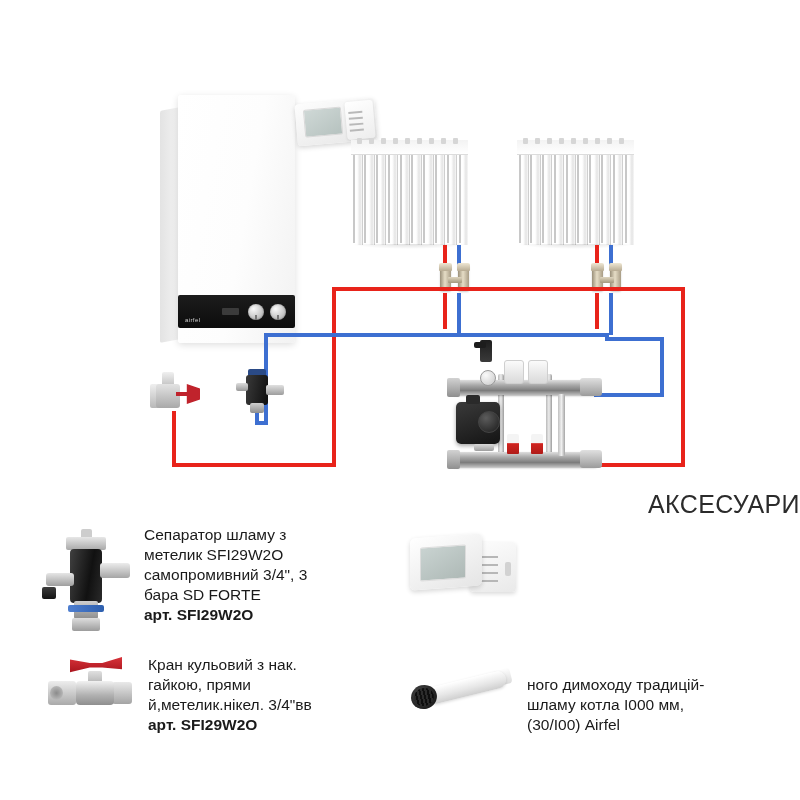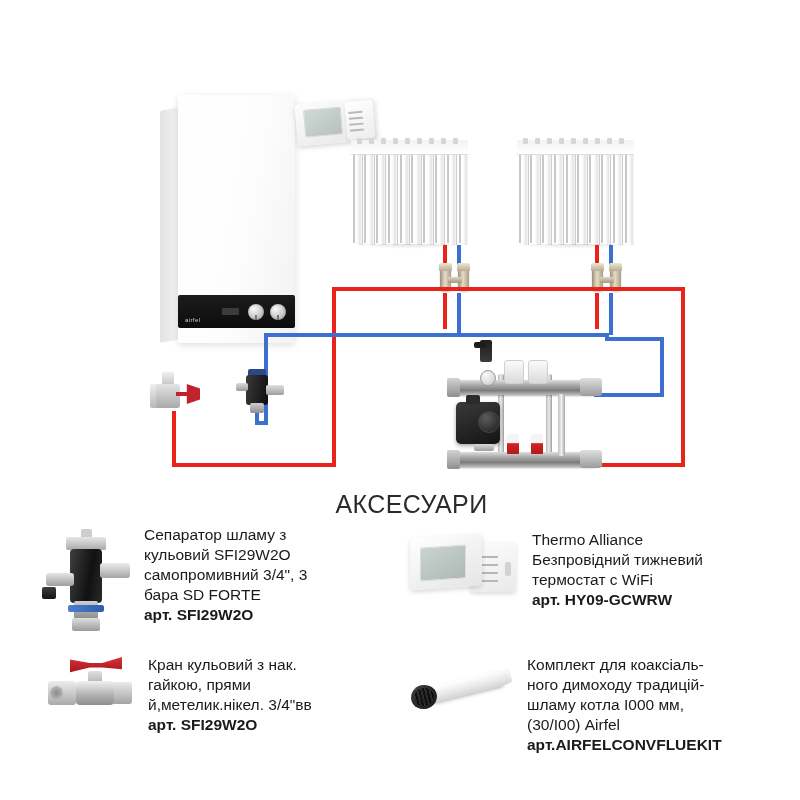--- a/index.html
+++ b/index.html
@@ -9,21 +9,21 @@
     color:#1a1a1a;overflow:hidden;position:relative;
   }
   .stage{position:absolute;inset:0;}
 
   
   .title{
     position:absolute;left:0;right:0;top:52px;text-align:center;
     font-size:25px;letter-spacing:.4px;color:#2b2b2b;font-weight:400;
   }
   .subtitle{
-    position:absolute;left:0;right:0;top:490px;text-align:center;
+    position:absolute;left:0;right:0;top:490px;text-align:right;
     font-size:25px;letter-spacing:.4px;color:#2b2b2b;font-weight:400;padding-left:23px;
   }
 
   
   .schematic{position:absolute;left:0;top:85px;width:800px;height:400px;}
 
   
   .boiler{position:absolute;left:160px;top:10px;width:135px;height:248px;}
   .boiler .body{
     position:absolute;left:18px;top:0;width:117px;height:248px;
@@ -547,21 +547,21 @@
         <div class="cyl"></div>
           <div class="armR"></div>
           <div class="armL"></div>
         <div class="magnet"></div>
           <div class="bvalve"></div>
           <div class="bhandle"></div>
           <div class="foot"></div>
       </div>
       <div class="txt">
         <span>Сепаратор шламу з</span><br>
-        <span>кульовий SFI29W2O</span><br>
+        <span>метелик SFI29W2O</span><br>
         <span>самопромивний 3/4", 3</span><br>
         <span>бара SD FORTE</span>
         <span class="art">арт. SFI29W2O</span>
       </div>
     </div>
 
     <div class="acc a2">
       <div class="thumb t-ball">
         <div class="wing"></div>
           <div class="neck"></div>
@@ -587,38 +587,31 @@
             <div class="rxrow" style="top:22px"></div>
           <div class="rxdot" style="top:29px"></div>
             <div class="rxrow" style="top:30px"></div>
           <div class="rxdot" style="top:37px"></div>
             <div class="rxrow" style="top:38px"></div>
           <div class="rxbtn"></div>
         </div>
         <div class="base"></div>
         <div class="screen"></div>
       </div>
-      <div class="txt">
-        <span>Thermo Alliance</span><br>
-        <span>Безпровідний тижневий</span><br>
-        <span>термостат с WiFi</span>
-        <span class="art">арт. HY09-GCWRW</span>
-      </div>
     </div>
 
     <div class="acc a4">
       <div class="thumb t-flue">
         <div class="elbow"></div>
         <div class="tube"></div>
         <div class="terminal"></div>
         <div class="grid"></div>
       </div>
       <div class="txt">
-        <span>Комплект для коаксіаль-</span><br>
+        <br>
         <span>ного димоходу традицій-</span><br>
         <span>шламу котла I000 мм,</span><br>
         <span>(30/I00) Airfel</span>
-        <span class="art">арт.AIRFELCONVFLUEKIT</span>
       </div>
     </div>
 
   </div>
 </div>
 
 </body></html>

